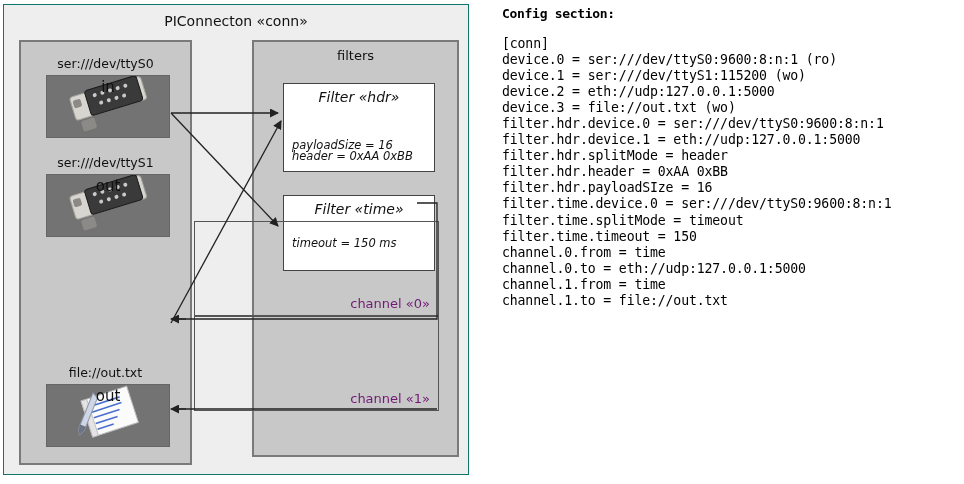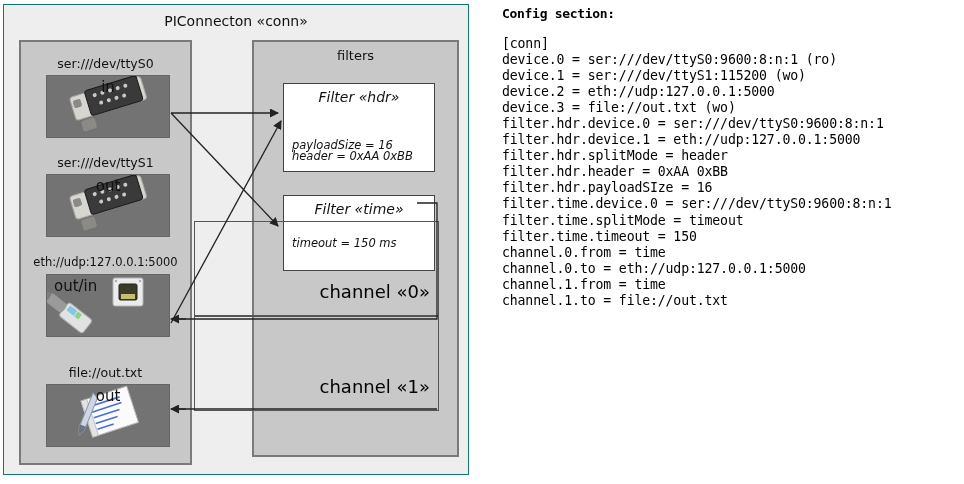--- a/index.html
+++ b/index.html
@@ -32,21 +32,21 @@
   
   .filter-box{position:absolute;background:#fff;border:1.5px solid #444;
               box-sizing:border-box;font-style:italic;}
   .filter-title{position:absolute;top:5px;left:0;width:100%;text-align:center;
                 font-size:14px;color:#111;}
   .filter-attr{position:absolute;left:8px;font-size:11.5px;color:#111;white-space:nowrap;}
 
   
   .channel-box{position:absolute;border:1.5px solid #555;box-sizing:border-box;
                background:transparent;}
-  .channel-label{position:absolute;right:8px;bottom:13px;font-size:18px;color:#000000;}
+  .channel-label{position:absolute;right:8px;bottom:4px;font-size:13px;color:#701a75;}
 
   
   #arrows{position:absolute;left:0;top:0;width:964px;height:484px;
           pointer-events:none;}
 
   
   #config{position:absolute;left:502px;top:6px;width:478px;}
   #config-heading{font-family:"DejaVu Sans Mono","Liberation Mono",monospace;
                   font-size:13px;font-weight:bold;color:#000;letter-spacing:-0.3px;}
   #config-lines{margin-top:15px;font-family:"DejaVu Sans Mono","Liberation Mono",monospace;
@@ -104,38 +104,20 @@
               <circle cx="37" cy="22" r="2"></circle>
             <circle cx="45" cy="22" r="2"></circle>
               <circle cx="53" cy="22" r="2"></circle>
           </g>
           <rect x="4" y="34" width="14" height="11" rx="2" fill="#8c8a86"></rect>
           <rect x="2" y="12" width="8" height="8" rx="2" fill="#8c8a86"></rect>
         </g>
       </svg>
     </div>
 
-    <div class="dev-label" style="left:0;top:213px;width:100%;font-size:11.5px;">eth://udp:127.0.0.1:5000</div>
-    <div class="dev-box" style="left:25px;top:232px;width:124px;height:63px;">
-      <span class="dev-io left">out/in</span>
-      <svg width="124" height="63" viewBox="0 0 124 63">
-        <rect x="66" y="3" width="30" height="28" rx="2" fill="#ececec" stroke="#b4b4b4" stroke-width="1"></rect>
-        <rect x="72" y="9" width="18" height="16" rx="1.5" fill="#3b3b2c" stroke="#23231a" stroke-width="1"></rect>
-        <rect x="74" y="19" width="14" height="5" fill="#c8bf6e"></rect>
-        <circle cx="69" cy="6" r="1.2" fill="#b0b0b0"></circle>
-          <circle cx="93" cy="6" r="1.2" fill="#b0b0b0"></circle>
-        <g transform="translate(22,27) rotate(38)">
-          <rect x="0" y="0" width="30" height="17" rx="3" fill="#e2e2e2" stroke="#a8a8a8" stroke-width="1"></rect>
-          <rect x="3" y="2" width="9" height="6" fill="#7fc6e8"></rect>
-          <rect x="13" y="2" width="5" height="6" fill="#8fd08f"></rect>
-          <rect x="-20" y="3" width="21" height="11" rx="4" fill="#9a9a9a"></rect>
-          <rect x="-30" y="4.5" width="12" height="8" rx="3" fill="#7d7d7d"></rect>
-        </g>
-      </svg>
-    </div>
 
     <div class="dev-label" style="left:0;top:323px;width:100%;">file://out.txt</div>
     <div class="dev-box" style="left:25px;top:342px;width:124px;height:63px;">
       <span class="dev-io">out</span>
       <svg width="124" height="63" viewBox="0 0 124 63">
         <g transform="translate(34,16) rotate(-18)">
           <rect x="0" y="0" width="48" height="38" fill="#fbfbfb" stroke="#b9b9b9" stroke-width="1"></rect>
           <g stroke="#4a6fd0" stroke-width="1.6">
             <line x1="7" y1="8" x2="38" y2="8"></line>
             <line x1="7" y1="14" x2="38" y2="14"></line>

